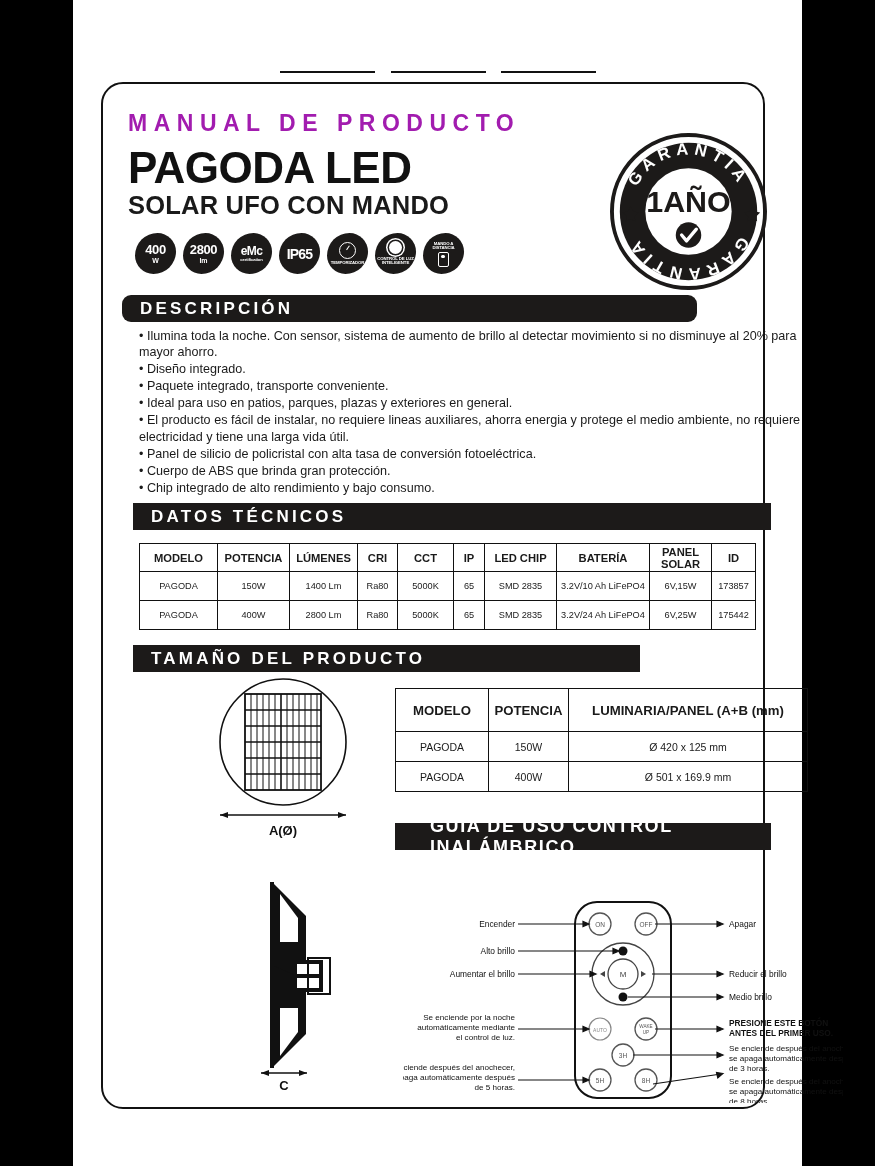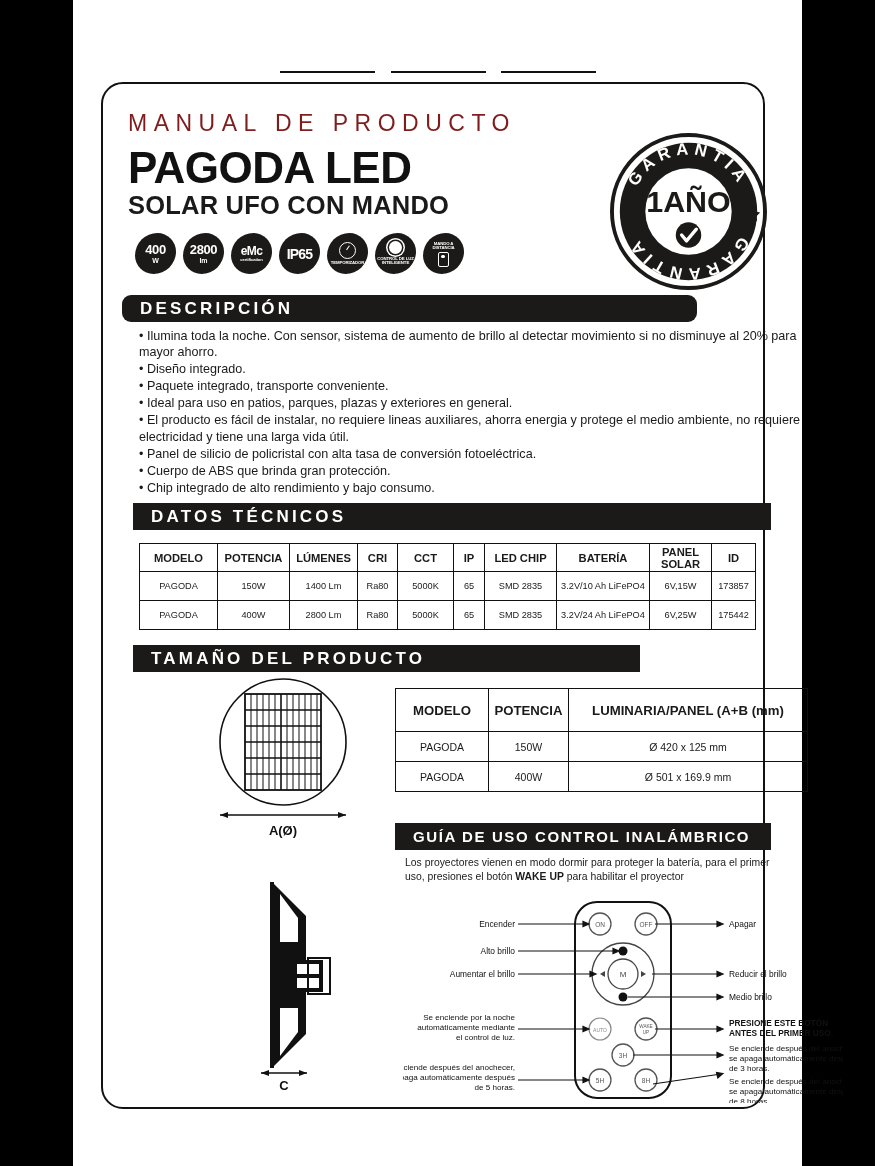--- a/index.html
+++ b/index.html
@@ -55,23 +55,23 @@
 
   
   .header {
     position: absolute;
     left: 55px;
     top: 110px;
     width: 600px;
   }
   .manual-kicker {
     font-size: 23px;
-    font-weight: 400;
+    font-weight: 700;
     letter-spacing: 6.5px;
-    color: #7f1d1d;
+    color: #a21caf;
   }
   .title-main {
     font-size: 44px;
     font-weight: 800;
     letter-spacing: -0.5px;
     color: #111;
     line-height: 1.02;
     margin-top: 9px;
   }
   .title-sub {
@@ -160,21 +160,21 @@
   .sec-bar span {
     color: #ffffff;
     font-size: 17px;
     font-weight: 700;
     letter-spacing: 3.2px;
   }
   #bar-desc  { left: 49px; top: 295px; width: 575px; border-radius: 9px; }
   #bar-datos { left: 60px; top: 503px; width: 638px; }
   #bar-tam   { left: 60px; top: 645px; width: 507px; }
   #bar-guia  { left: 322px; top: 823px; width: 376px; }
-  #bar-guia span { font-size: 15px; letter-spacing: 1.6px; }
+  #bar-guia span { font-size: 18px; letter-spacing: 1.6px; margin-left: 17px; }
 
   
   .desc-list {
     position: absolute;
     left: 66px;
     top: 328px;
     width: 672px;
     font-size: 12.6px;
     color: #1a1a1a;
     line-height: 1.31;
@@ -478,23 +478,20 @@
         <td>400W</td>
         <td>Ø 501 x 169.9 mm</td>
       </tr>
     </tbody>
   </table>
 
   <div class="sec-bar" id="bar-guia">
     <span>GUÍA DE USO CONTROL INALÁMBRICO</span>
   </div>
 
-  <div class="guide-intro">
-    <span>Los proyectores vienen en modo dormir para proteger la batería, para el primer uso, presiones el botón </span><b>WAKE UP</b><span> para habilitar el proyector</span>
-  </div>
 
   <svg class="remote-svg" viewBox="0 0 440 205">
 
     <rect x="172" y="4" width="96" height="196" rx="22" ry="22" fill="#ffffff" stroke="#111" stroke-width="2"></rect>
 
     <circle cx="197" cy="26" r="11" fill="none" stroke="#555" stroke-width="1.3"></circle>
     <text x="197" y="29" text-anchor="middle" font-family="Liberation Sans, sans-serif" font-size="6.5" fill="#555">ON</text>
     <circle cx="243" cy="26" r="11" fill="none" stroke="#555" stroke-width="1.3"></circle>
     <text x="243" y="29" text-anchor="middle" font-family="Liberation Sans, sans-serif" font-size="6.5" fill="#555">OFF</text>
 

